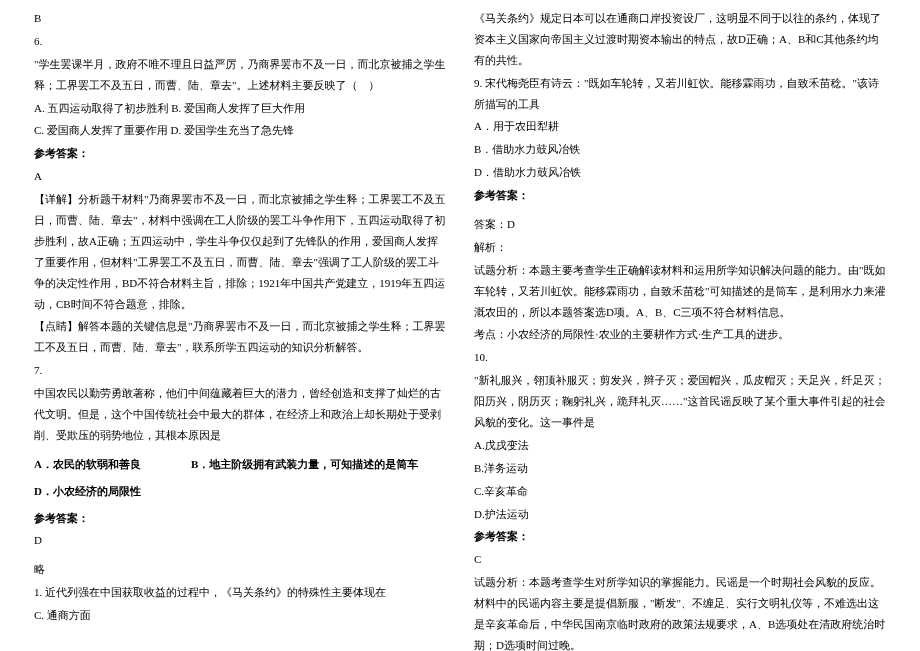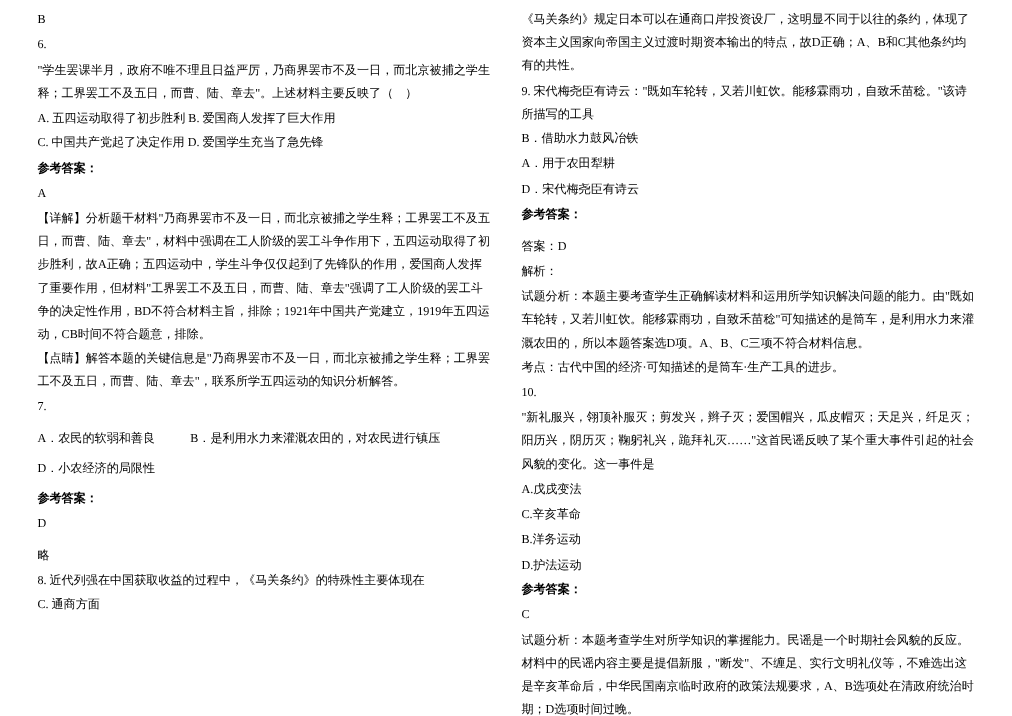--- a/index.html
+++ b/index.html
@@ -30,73 +30,75 @@
     margin: 0 0 2px 0;
   }
   .bold {
     font-weight: bold;
   }
   .gap {
     height: 6px;
   }
   .opt-row {
     display: flex;
-    gap: 32px;
+    gap: 50px;
+    font-weight: bold;
   }
 </style>
 </head>
 <body>
 
 <div class="page">
   <div class="col col-left">
     <p>B</p>
     <p>6.</p>
     <p>"学生罢课半月，政府不唯不理且日益严厉，乃商界罢市不及一日，而北京被捕之学生释；工界罢工不及五日，而曹、陆、章去"。上述材料主要反映了（　）</p>
     <p>A. 五四运动取得了初步胜利 B. 爱国商人发挥了巨大作用</p>
-    <p>C. 中国共产党起了决定作用 D. 爱国学生充当了急先锋</p>
+    <p>C. 爱国商人发挥了重要作用 D. 爱国学生充当了急先锋</p>
     <p class="bold">参考答案：</p>
     <p>A</p>
     <p>【详解】分析题干材料"乃商界罢市不及一日，而北京被捕之学生释；工界罢工不及五日，而曹、陆、章去"，材料中强调在工人阶级的罢工斗争作用下，五四运动取得了初步胜利，故A正确；五四运动中，学生斗争仅仅起到了先锋队的作用，爱国商人发挥了重要作用，但材料"工界罢工不及五日，而曹、陆、章去"强调了工人阶级的罢工斗争的决定性作用，BD不符合材料主旨，排除；1921年中国共产党建立，1919年五四运动，CB时间不符合题意，排除。</p>
     <p>【点睛】解答本题的关键信息是"乃商界罢市不及一日，而北京被捕之学生释；工界罢工不及五日，而曹、陆、章去"，联系所学五四运动的知识分析解答。</p>
     <p>7.</p>
+    <p>中国农民以勤劳勇敢著称，他们中间蕴藏着巨大的潜力，曾经创造和支撑了灿烂的古代文明。但是，这个中国传统社会中最大的群体，在经济上和政治上却长期处于受剥削、受欺压的弱势地位，其根本原因是</p>
     <div class="gap"></div>
     <div class="opt-row">
       <span>A．农民的软弱和善良</span>
-      <span>B．是利用水力来灌溉农田的，对农民进行镇压</span>
+      <span>B．地主阶级拥有武装力量，可知描述的是筒车</span>
     </div>
     <div class="gap"></div>
     <div class="opt-row">
       <span>D．小农经济的局限性</span>
     </div>
     <div class="gap"></div>
     <p class="bold">参考答案：</p>
     <p>D</p>
     <div class="gap"></div>
     <p>略</p>
-    <p>8. 近代列强在中国获取收益的过程中，《马关条约》的特殊性主要体现在</p>
+    <p>1. 近代列强在中国获取收益的过程中，《马关条约》的特殊性主要体现在</p>
     <p>C. 通商方面</p>
 
   </div>
 
   <div class="col col-right">
     <p>《马关条约》规定日本可以在通商口岸投资设厂，这明显不同于以往的条约，体现了资本主义国家向帝国主义过渡时期资本输出的特点，故D正确；A、B和C其他条约均有的共性。</p>
     <p>9. 宋代梅尧臣有诗云："既如车轮转，又若川虹饮。能移霖雨功，自致禾苗稔。"该诗所描写的工具</p>
+    <p>A．用于农田犁耕</p>
     <p>B．借助水力鼓风冶铁</p>
-    <p>A．用于农田犁耕</p>
-    <p>D．宋代梅尧臣有诗云</p>
+    <p>D．借助水力鼓风冶铁</p>
     <p class="bold">参考答案：</p>
     <div class="gap"></div>
     <p>答案：D</p>
     <p>解析：</p>
     <p>试题分析：本题主要考查学生正确解读材料和运用所学知识解决问题的能力。由"既如车轮转，又若川虹饮。能移霖雨功，自致禾苗稔"可知描述的是筒车，是利用水力来灌溉农田的，所以本题答案选D项。A、B、C三项不符合材料信息。</p>
-    <p>考点：古代中国的经济·可知描述的是筒车·生产工具的进步。</p>
+    <p>考点：小农经济的局限性·农业的主要耕作方式·生产工具的进步。</p>
     <p>10.</p>
     <p>"新礼服兴，翎顶补服灭；剪发兴，辫子灭；爱国帽兴，瓜皮帽灭；天足兴，纤足灭；阳历兴，阴历灭；鞠躬礼兴，跪拜礼灭……"这首民谣反映了某个重大事件引起的社会风貌的变化。这一事件是</p>
     <p>A.戊戌变法</p>
+    <p>B.洋务运动</p>
     <p>C.辛亥革命</p>
-    <p>B.洋务运动</p>
     <p>D.护法运动</p>
     <p class="bold">参考答案：</p>
     <p>C</p>
     <p>试题分析：本题考查学生对所学知识的掌握能力。民谣是一个时期社会风貌的反应。材料中的民谣内容主要是提倡新服，"断发"、不缠足、实行文明礼仪等，不难选出这是辛亥革命后，中华民国南京临时政府的政策法规要求，A、B选项处在清政府统治时期；D选项时间过晚。</p>
 
   </div>
 </div>
 
 </body></html>

